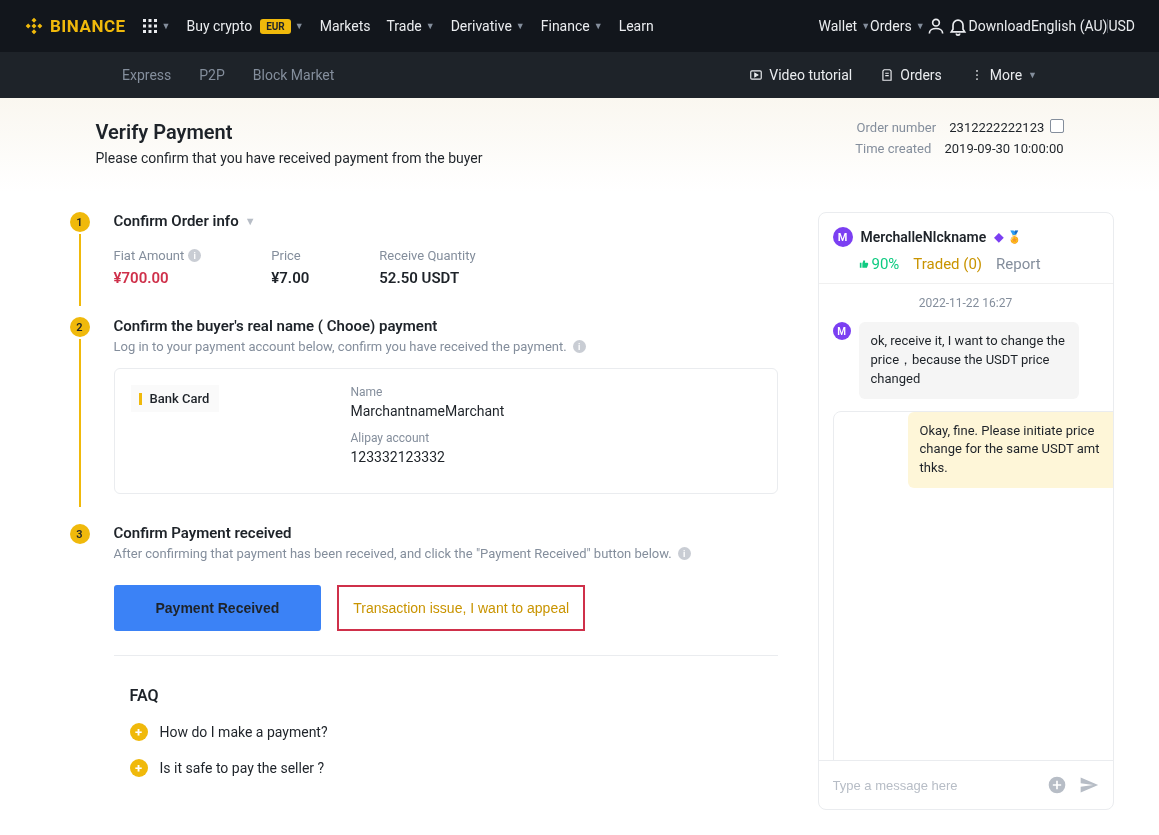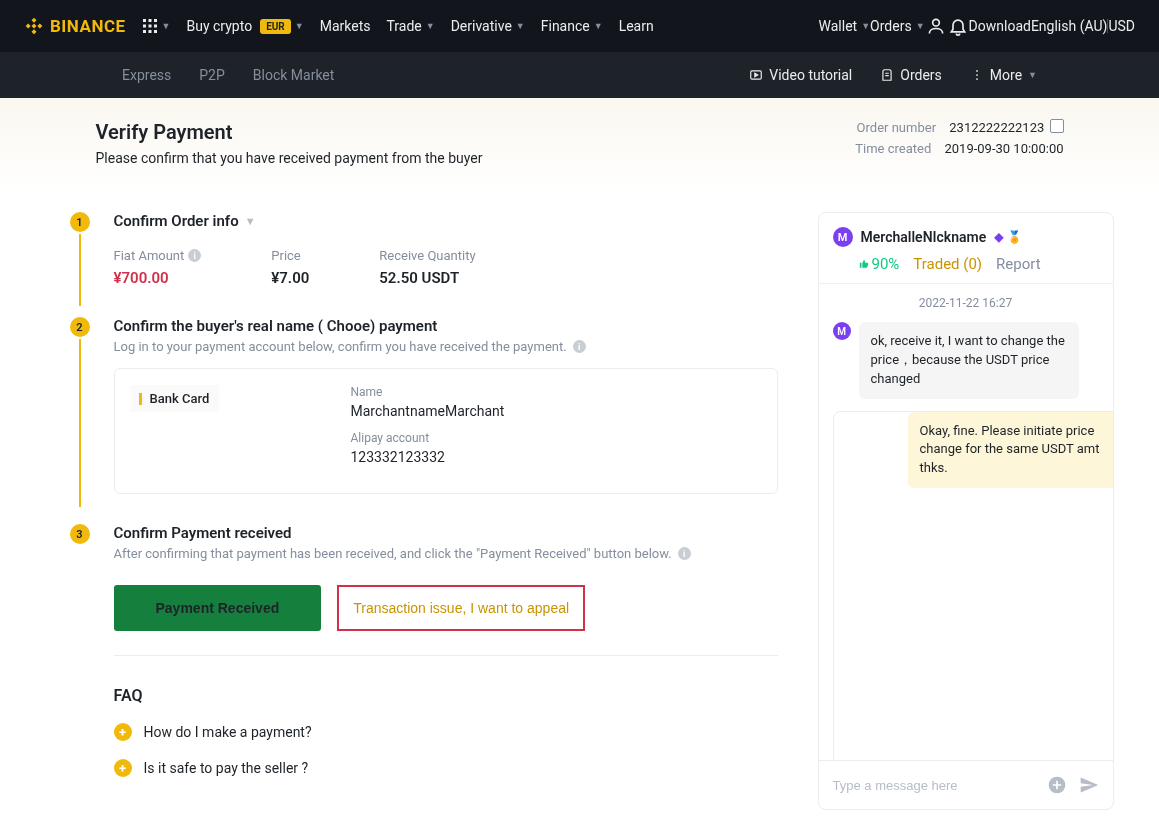--- a/index.html
+++ b/index.html
@@ -57,24 +57,24 @@
 
 .pm-card { border: 1px solid #eaecef; border-radius: 6px; padding: 16px; margin-top: 14px; display: flex; gap: 40px; }
 .pm-left { min-width: 180px; }
 .pm-badge { background: #fafafa; padding: 6px 10px 6px 8px; display: inline-flex; align-items: center; gap: 8px; font-size: 13px; font-weight: 500; }
 .pm-badge::before { content: ''; width: 3px; height: 12px; background: #f0b90b; }
 .pm-field { margin-bottom: 12px; }
 .pm-field .lbl { color: #848e9c; font-size: 12px; margin-bottom: 4px; }
 .pm-field .v { font-size: 14px; }
 
 .btn-row { display: flex; gap: 16px; margin-top: 24px; padding-bottom: 24px; border-bottom: 1px solid #eaecef; }
-.btn-primary { background: #15803d; color: #1e2329; font-weight: 600; border: none; padding: 14px 42px; font-size: 14px; cursor: pointer; border-radius: 3px; }
+.btn-primary { background: #3b82f6; color: #1e2329; font-weight: 600; border: none; padding: 14px 42px; font-size: 14px; cursor: pointer; border-radius: 3px; }
 .btn-outline { border: 2px solid #cf304a; background: #fff; color: #c99400; font-size: 14px; padding: 13px 14px; cursor: pointer; font-weight: 500; }
 
-.faq { margin-top: 30px; }
+.faq { margin-top: 30px; margin-left: 16px; }
 .faq h3 { font-size: 16px; font-weight: 600; margin-bottom: 18px; }
 .faq-item { display: flex; align-items: center; gap: 12px; margin-bottom: 18px; cursor: pointer; font-size: 14px; }
 .plus-icon { width: 18px; height: 18px; border-radius: 50%; background: #f0b90b; color: #fff; display: flex; align-items: center; justify-content: center; font-weight: 700; font-size: 13px; }
 
 .info-tip { width: 13px; height: 13px; border-radius: 50%; background: #c9cdd4; color: #fff; font-size: 9px; display: inline-flex; align-items: center; justify-content: center; font-weight: 700; }
 
 
 .chat-head { padding: 14px 14px 10px; border-bottom: 1px solid #f0f0f0; }
 .chat-user { display: flex; align-items: center; gap: 8px; font-weight: 600; font-size: 14px; }
 .avatar { width: 18px; height: 18px; border-radius: 50%; background: #7b3ff2; color: #fff; font-size: 10px; display: flex; align-items: center; justify-content: center; font-weight: 600; position: relative; }

